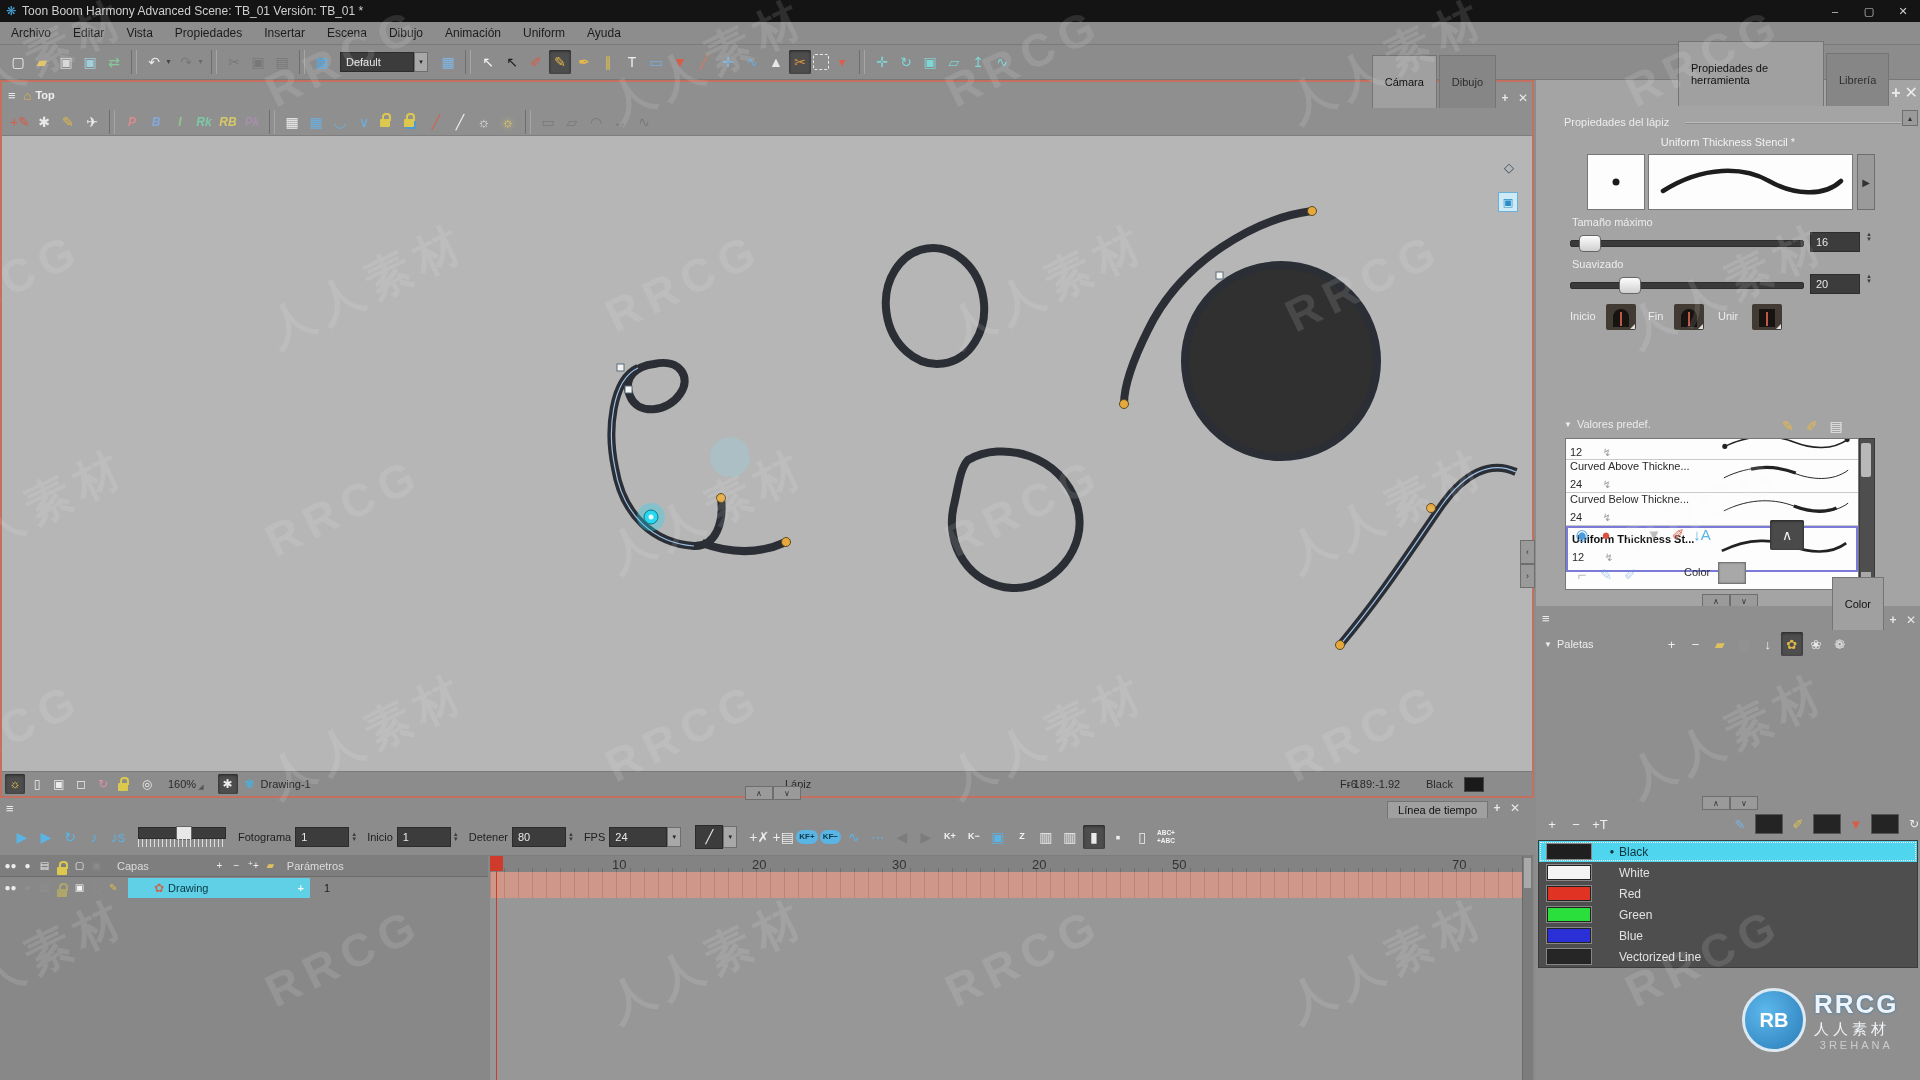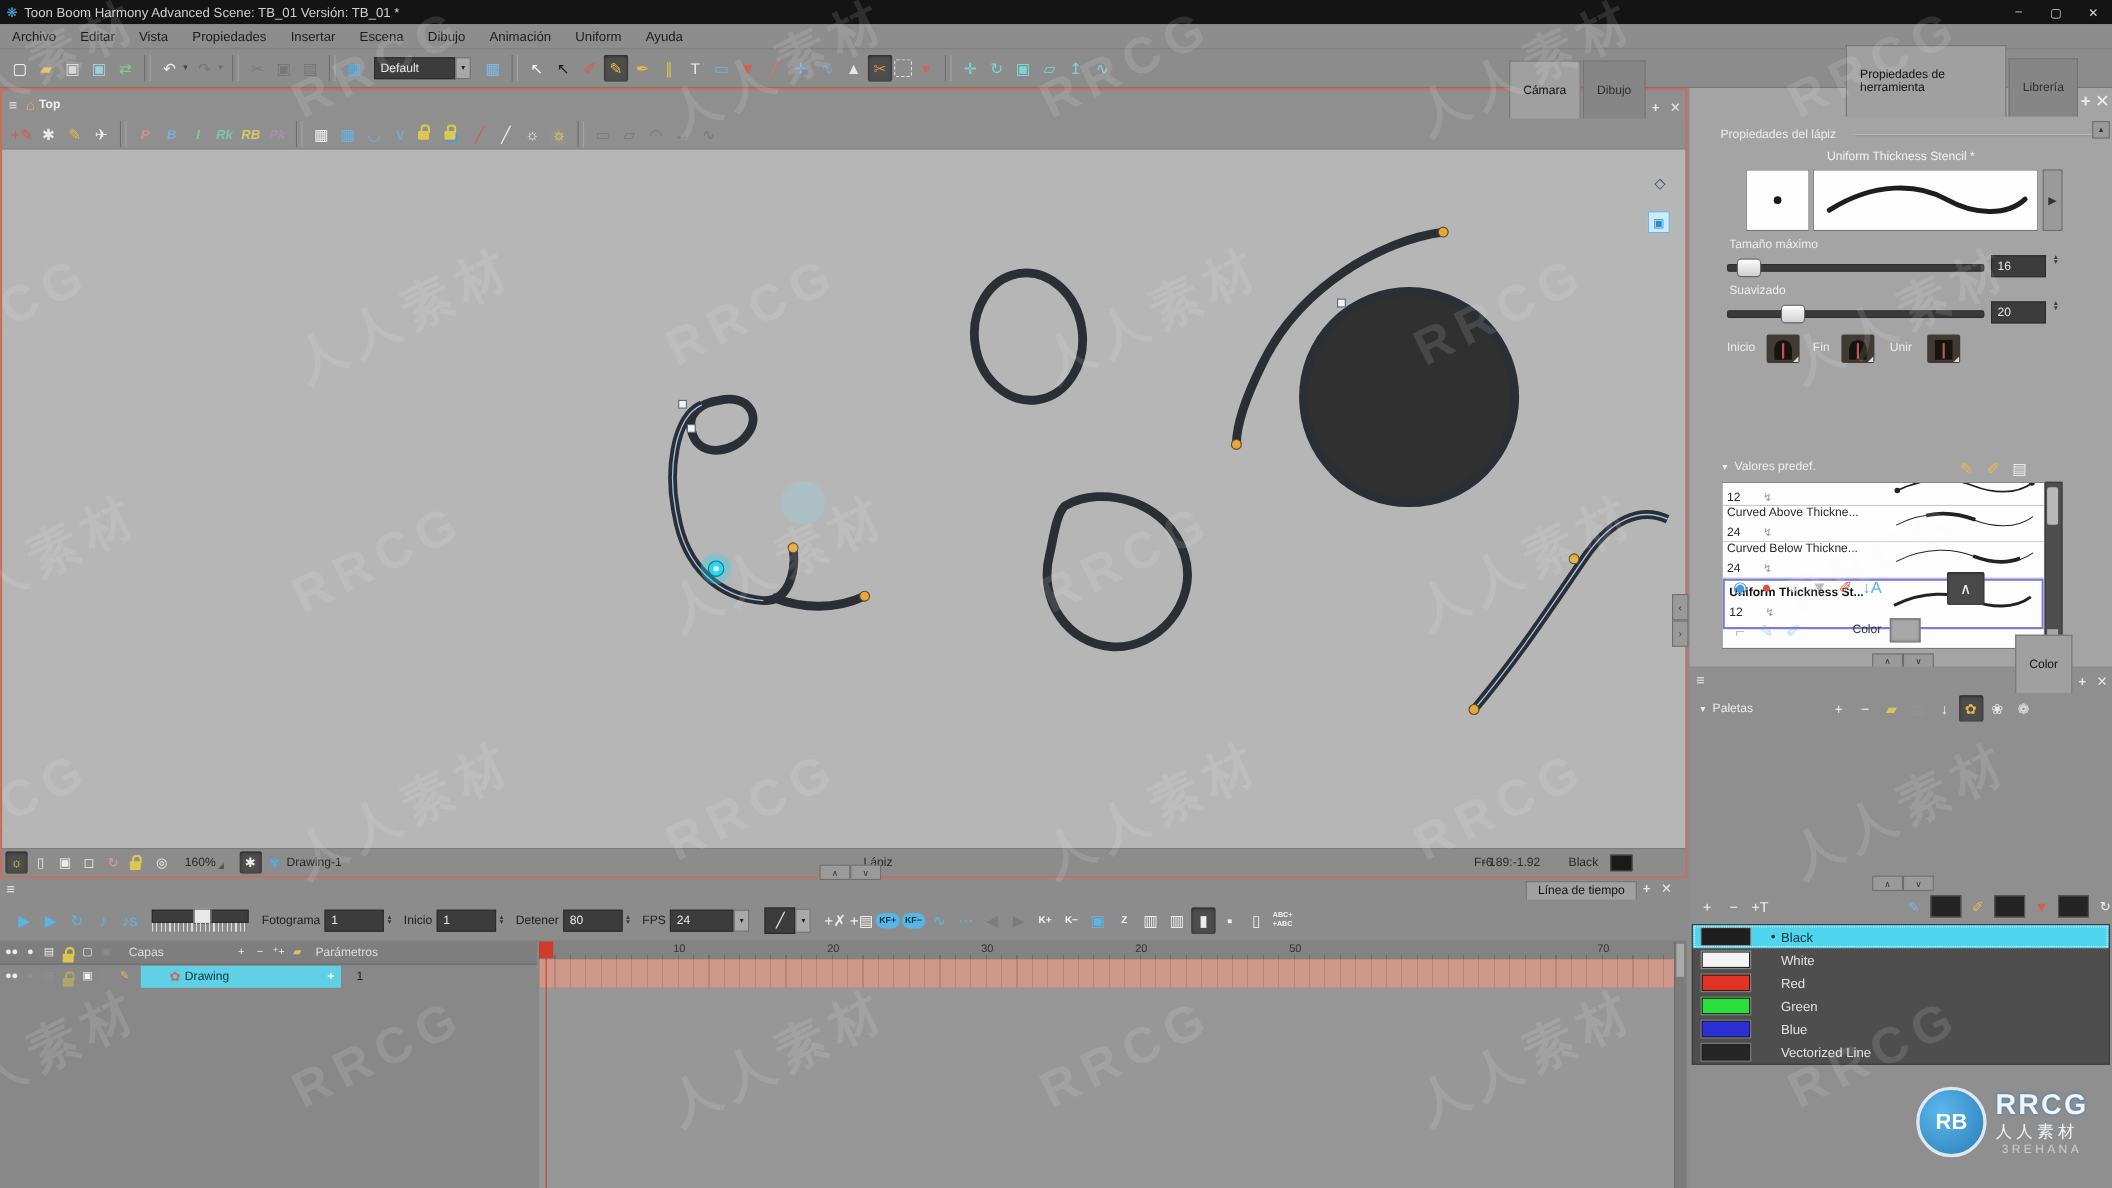--- a/index.html
+++ b/index.html
@@ -143,21 +143,21 @@
   #volwidget .comb{position:absolute;left:0;top:13px;width:86px;height:8px;
        background:repeating-linear-gradient(90deg,#ddd 0 1px,transparent 1px 4px);}
   #linetoolbox{width:26px;height:22px;background:#3c3c3c;border:1px solid #2a2a2a;color:#e8e8e8;
                display:flex;align-items:center;justify-content:center;font-size:13px;margin-left:14px;}
   #tl-body{position:absolute;left:0;top:58px;width:1534px;height:224px;background:#888;}
   #layers-hdr{position:absolute;left:0;top:0;width:488px;height:20px;background:#7e7e7e;
               border-bottom:1px solid #6c6c6c;display:flex;align-items:center;font-size:11px;color:#ececec;}
   #layers-hdr .ti,#layer-row .ti{min-width:15px;height:16px;font-size:10px;}
   #ruler{position:absolute;left:490px;top:0;width:1032px;height:16px;background:#838383;
          border-bottom:1px solid #6f6f6f;}
-  #ruler .tick{position:absolute;top:1px;font-size:10px;color:#333;}
+  #ruler .tick{position:absolute;top:1px;font-size:13px;color:#333;}
   #ruler .grad{position:absolute;left:0;bottom:0;width:100%;height:4px;
        background:repeating-linear-gradient(90deg,#6e6e6e 0 1px,transparent 1px 14px);}
   #redmarker{position:absolute;left:490px;top:0;width:13px;height:15px;background:#cf3b2a;}
   #redline{position:absolute;left:496px;top:15px;width:1px;height:225px;background:#cf3b2a;}
   #salmonrow{position:absolute;left:490px;top:16px;width:1032px;height:26px;background:#cf978a;
        border-bottom:1px solid #a87868;}
   #salmonrow .grid{position:absolute;inset:0;
        background:repeating-linear-gradient(90deg,rgba(120,80,70,.25) 0 1px,transparent 1px 14px);}
   #trackarea{position:absolute;left:490px;top:42px;width:1032px;height:198px;background:#979797;}
   #layer-row{position:absolute;left:0;top:22px;width:488px;height:20px;display:flex;align-items:center;}

